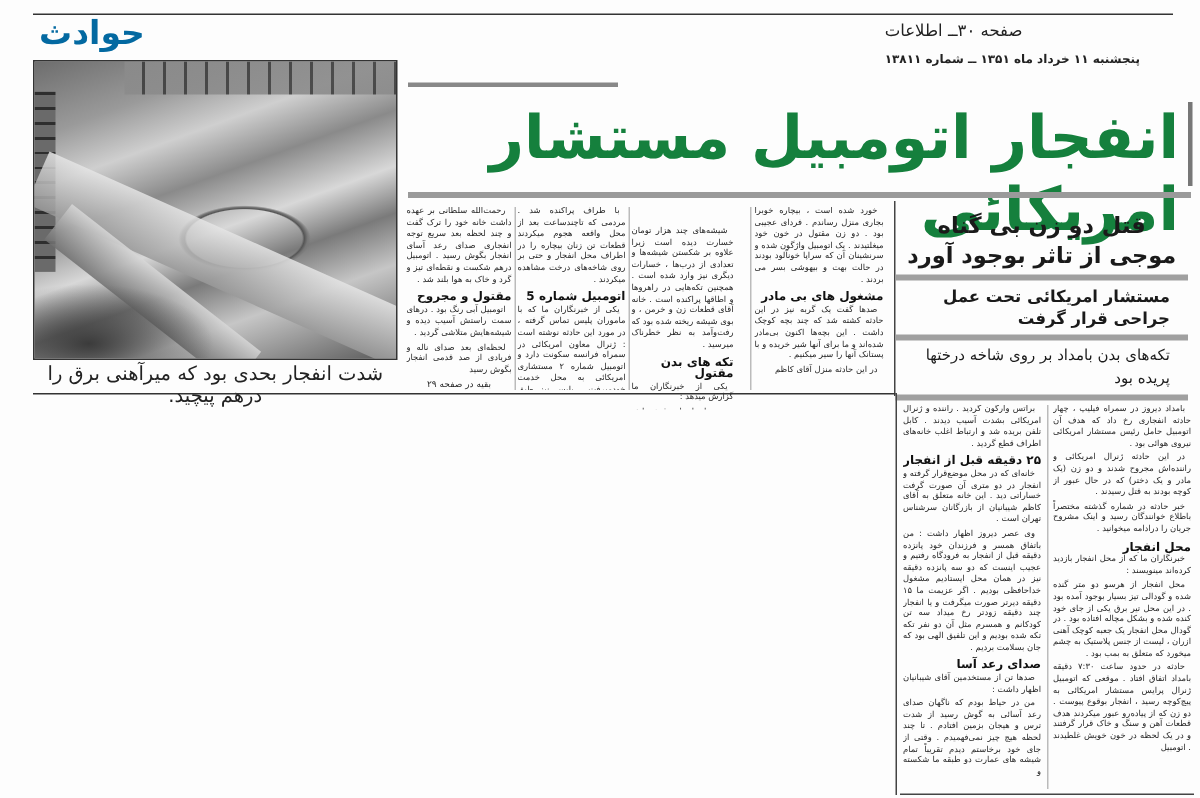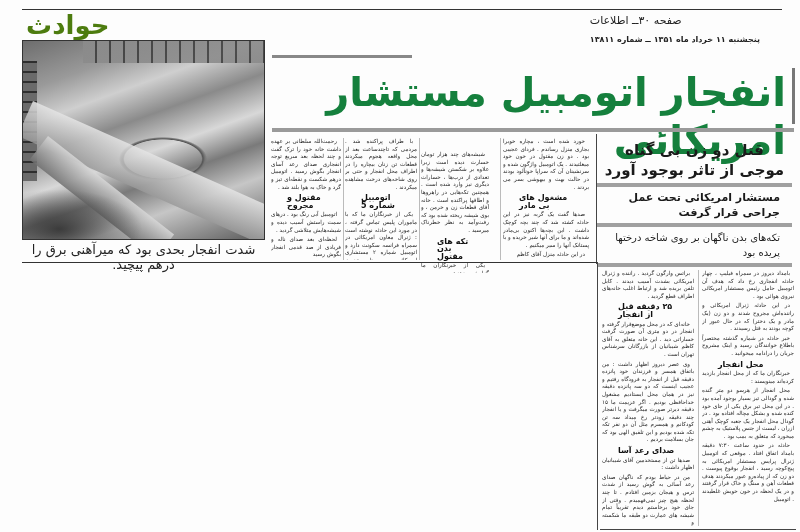--- a/index.html
+++ b/index.html
@@ -6,21 +6,21 @@
   html, body { width: 800px; height: 532px; background: #ffffff; overflow: hidden; }
   body { position: relative; font-family: "DejaVu Sans", sans-serif; color: #1a1a1a; }
 
   .page { position: absolute; left: 0; top: 0; width: 800px; height: 532px; background: #fdfdfd; }
   .clipping { position: absolute; left: 0; top: 0; width: 800px; height: 532px; }
 
   
   .top-rule { position: absolute; left: 22px; top: 9px; width: 760px; height: 1px; background: #333; }
   .top-rule2 { position: absolute; left: 22px; top: 262px; width: 575px; height: 1px; background: #333; }
 
-  .section-title { position: absolute; left: 26px; top: 10px; font-family: "DejaVu Sans", sans-serif; font-weight: bold; font-size: 26px; direction: rtl; color: #4d7c0f; }
+  .section-title { position: absolute; left: 26px; top: 10px; font-family: "DejaVu Sans", sans-serif; font-weight: bold; font-size: 22px; direction: rtl; color: #0369a1; }
   .masthead { position: absolute; right: 40px; top: 14px; text-align: left; direction: rtl; }
   .masthead .page-label { font-size: 11px; color: #222; }
   .masthead .date-line { font-size: 8px; color: #222; font-weight: bold; margin-top: 8px; }
 
   
   .photo { position: absolute; left: 22px; top: 40px; width: 243px; height: 200px; background:
       radial-gradient(ellipse 70px 35px at 140px 118px, transparent 55%, #555 57%, #777 60%, transparent 63%),
       linear-gradient(160deg, #6d6d6d 0%, #9a9a9a 18%, #cfcfcf 30%, #8a8a8a 42%, #d8d8d8 55%, #7a7a7a 66%, #c6c6c6 78%, #5a5a5a 100%);
     border: 1px solid #333; overflow: hidden; }
   .photo .bricks { position: absolute; left: 60px; top: 0; width: 183px; height: 22px;
@@ -42,21 +42,21 @@
   
   .subbox { position: absolute; left: 596px; top: 134px; width: 196px; height: 130px; border-left: 1px solid #444; }
   .sub1 { direction: rtl; text-align: center; font-weight: bold; font-size: 15px; line-height: 20px; padding-top: 6px; }
   .sub-rule { height: 4px; background: #a0a0a0; margin: 3px 0; }
   .sub2 { direction: rtl; padding-right: 12px; font-weight: bold; font-size: 11px; line-height: 15px; }
   .sub3 { direction: rtl; text-align: right; padding-right: 12px; font-size: 10px; line-height: 15px; }
 
   
   .col { position: absolute; direction: rtl; text-align: justify; font-size: 5.6px; line-height: 7.6px; color: #262626; overflow: hidden; }
   .col p { margin-bottom: 2px; text-indent: 4px; }
-  .col h4 { font-size: 8px; font-weight: bold; text-align: left; margin: 3px 16px 2px; color: #111; }
+  .col h4 { font-size: 8px; font-weight: bold; text-align: right; margin: 3px 0 2px; color: #111; }
   .col .cont { font-size: 6px; text-align: center; margin-top: 2px; }
 
   .col-a { left: 271px; top: 138px; width: 70px; height: 122px; }
   .col-b { left: 345px; top: 138px; width: 72px; height: 122px; }
   .col-c { left: 421px; top: 151px; width: 68px; height: 122px; }
   .col-d { left: 503px; top: 138px; width: 86px; height: 122px; }
 
   .vline { position: absolute; width: 1px; background: #bbb; }
 
   .col-e { left: 602px; top: 270px; width: 92px; height: 258px; }
@@ -94,21 +94,21 @@
     <div class="headline-rule"></div>
 
     <div class="subbox">
       <div class="sub1">
         <div>قتل دو زن بی گناه</div>
         <div>موجی از تاثر بوجود آورد</div>
       </div>
       <div class="sub-rule"></div>
       <div class="sub2">مستشار امریکائی تحت عمل جراحی قرار گرفت</div>
       <div class="sub-rule"></div>
-      <div class="sub3">تکه‌های بدن ناگهان بر روی شاخه درختها پریده بود</div>
+      <div class="sub3">تکه‌های بدن بامداد بر روی شاخه درختها پریده بود</div>
       <div class="sub-rule"></div>
     </div>
 
     <div class="col col-d">
       <p>خورد شده است ، بیچاره خوبرا بجاری منزل رساندم . فردای عجیبی بود . دو زن مقتول در خون خود میغلتیدند . یک اتومبیل واژگون شده و سرنشینان آن که سراپا خونآلود بودند در حالت بهت و بیهوشی بسر می بردند .</p>
       <h4>مشغول های بی مادر</h4>
       <p>صدها گفت یک گربه نیز در این حادثه کشته شد که چند بچه کوچک داشت . این بچه‌ها اکنون بی‌مادر شده‌اند و ما برای آنها شیر خریده و با پستانک آنها را سیر میکنیم .</p>
       <p>در این حادثه منزل آقای کاظم</p>
     </div>
     <div class="vline" style="left:500px;top:138px;height:122px;"></div>

